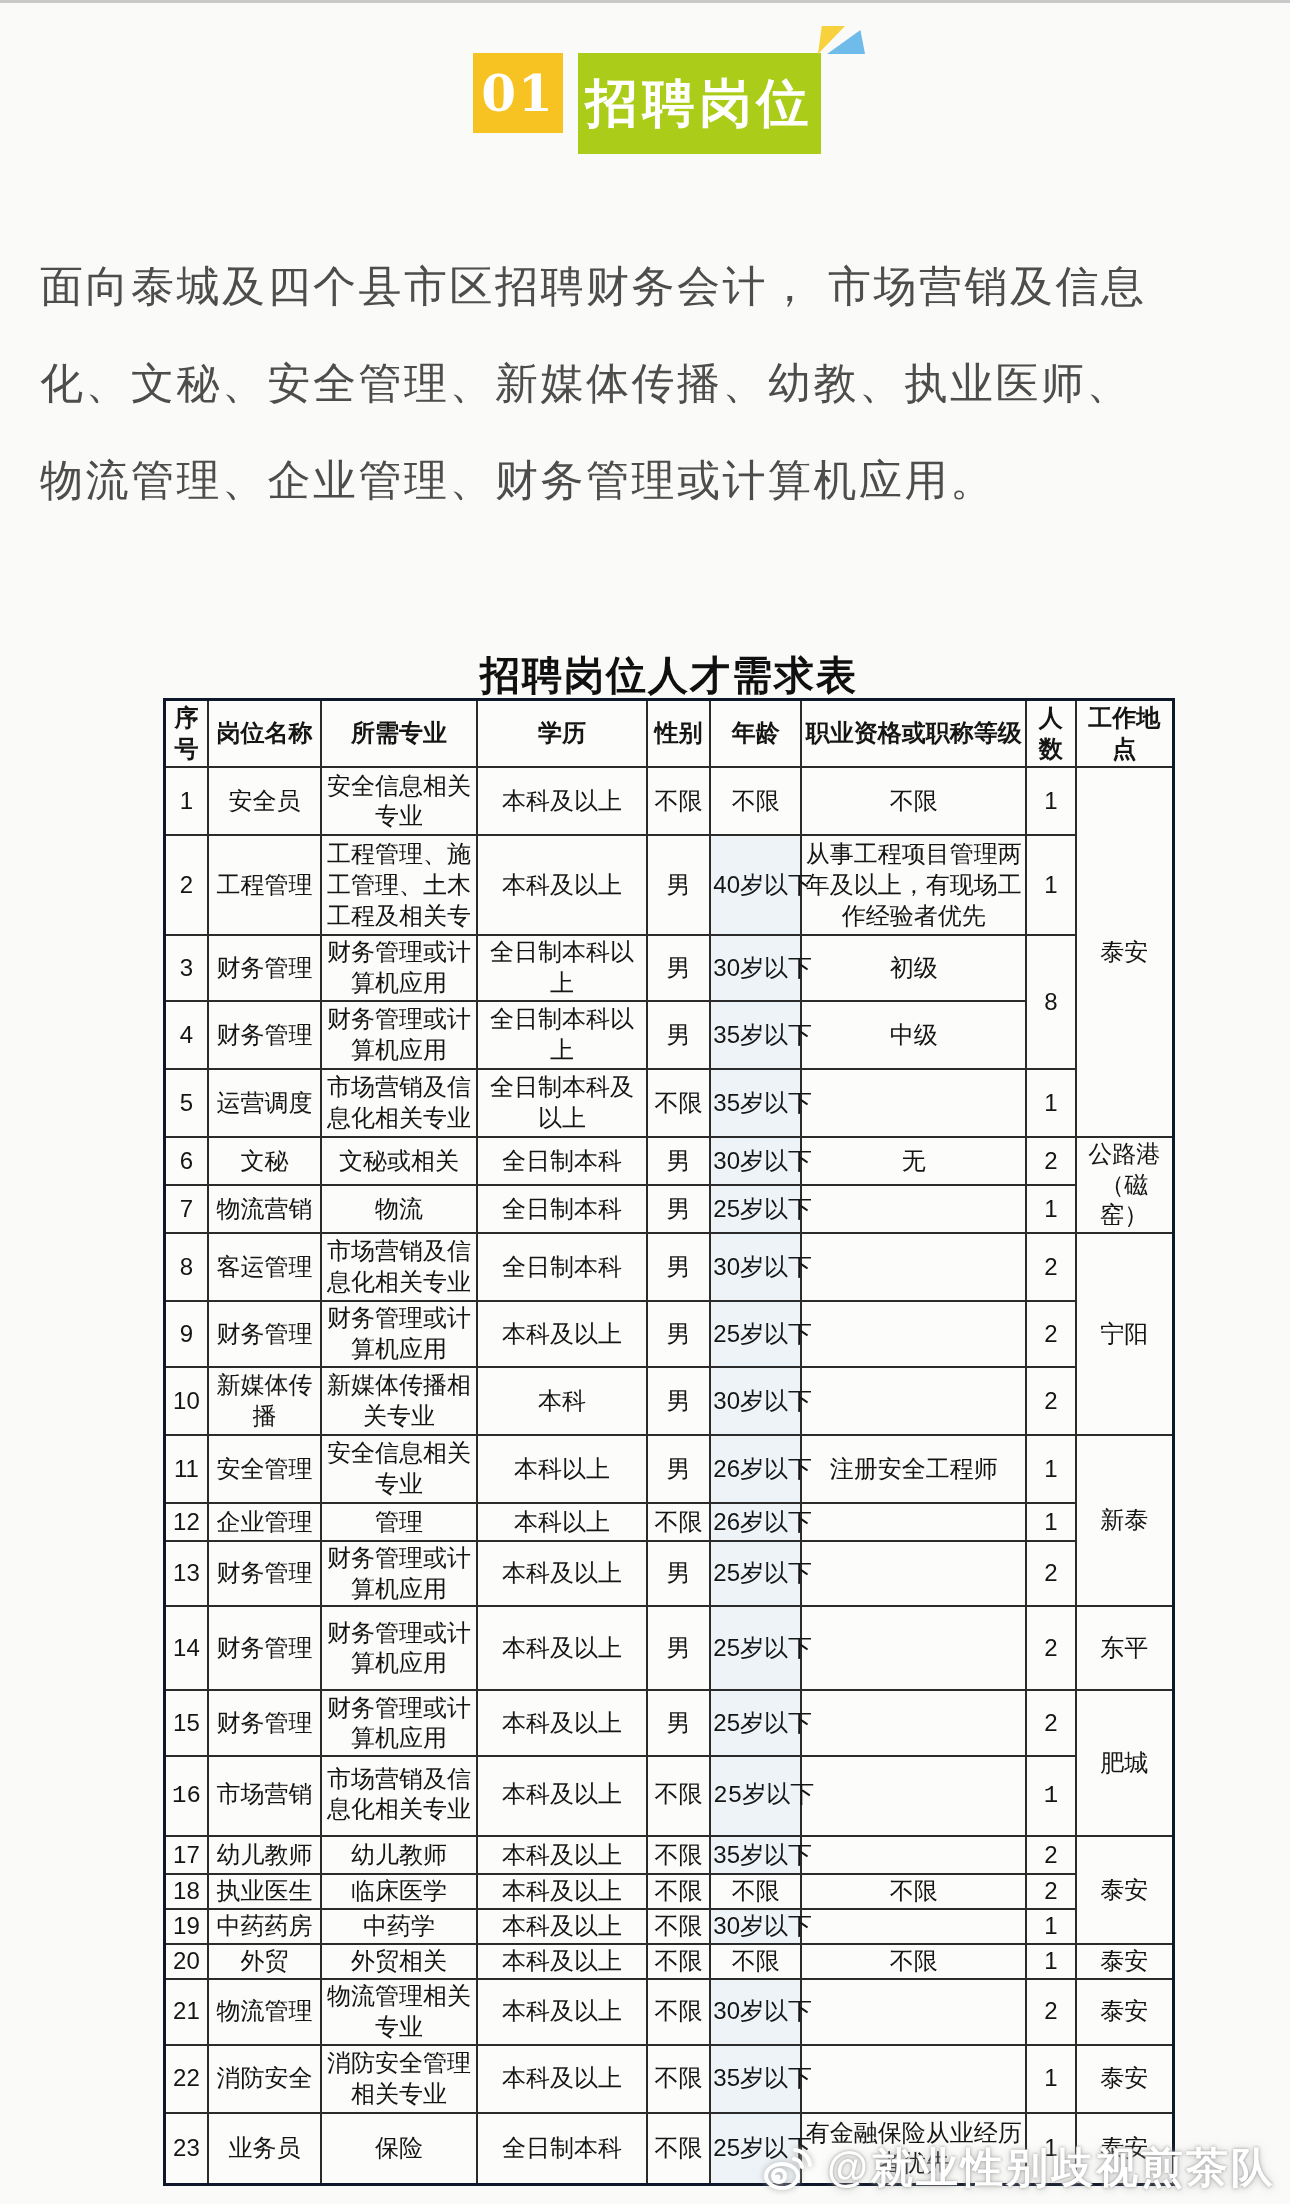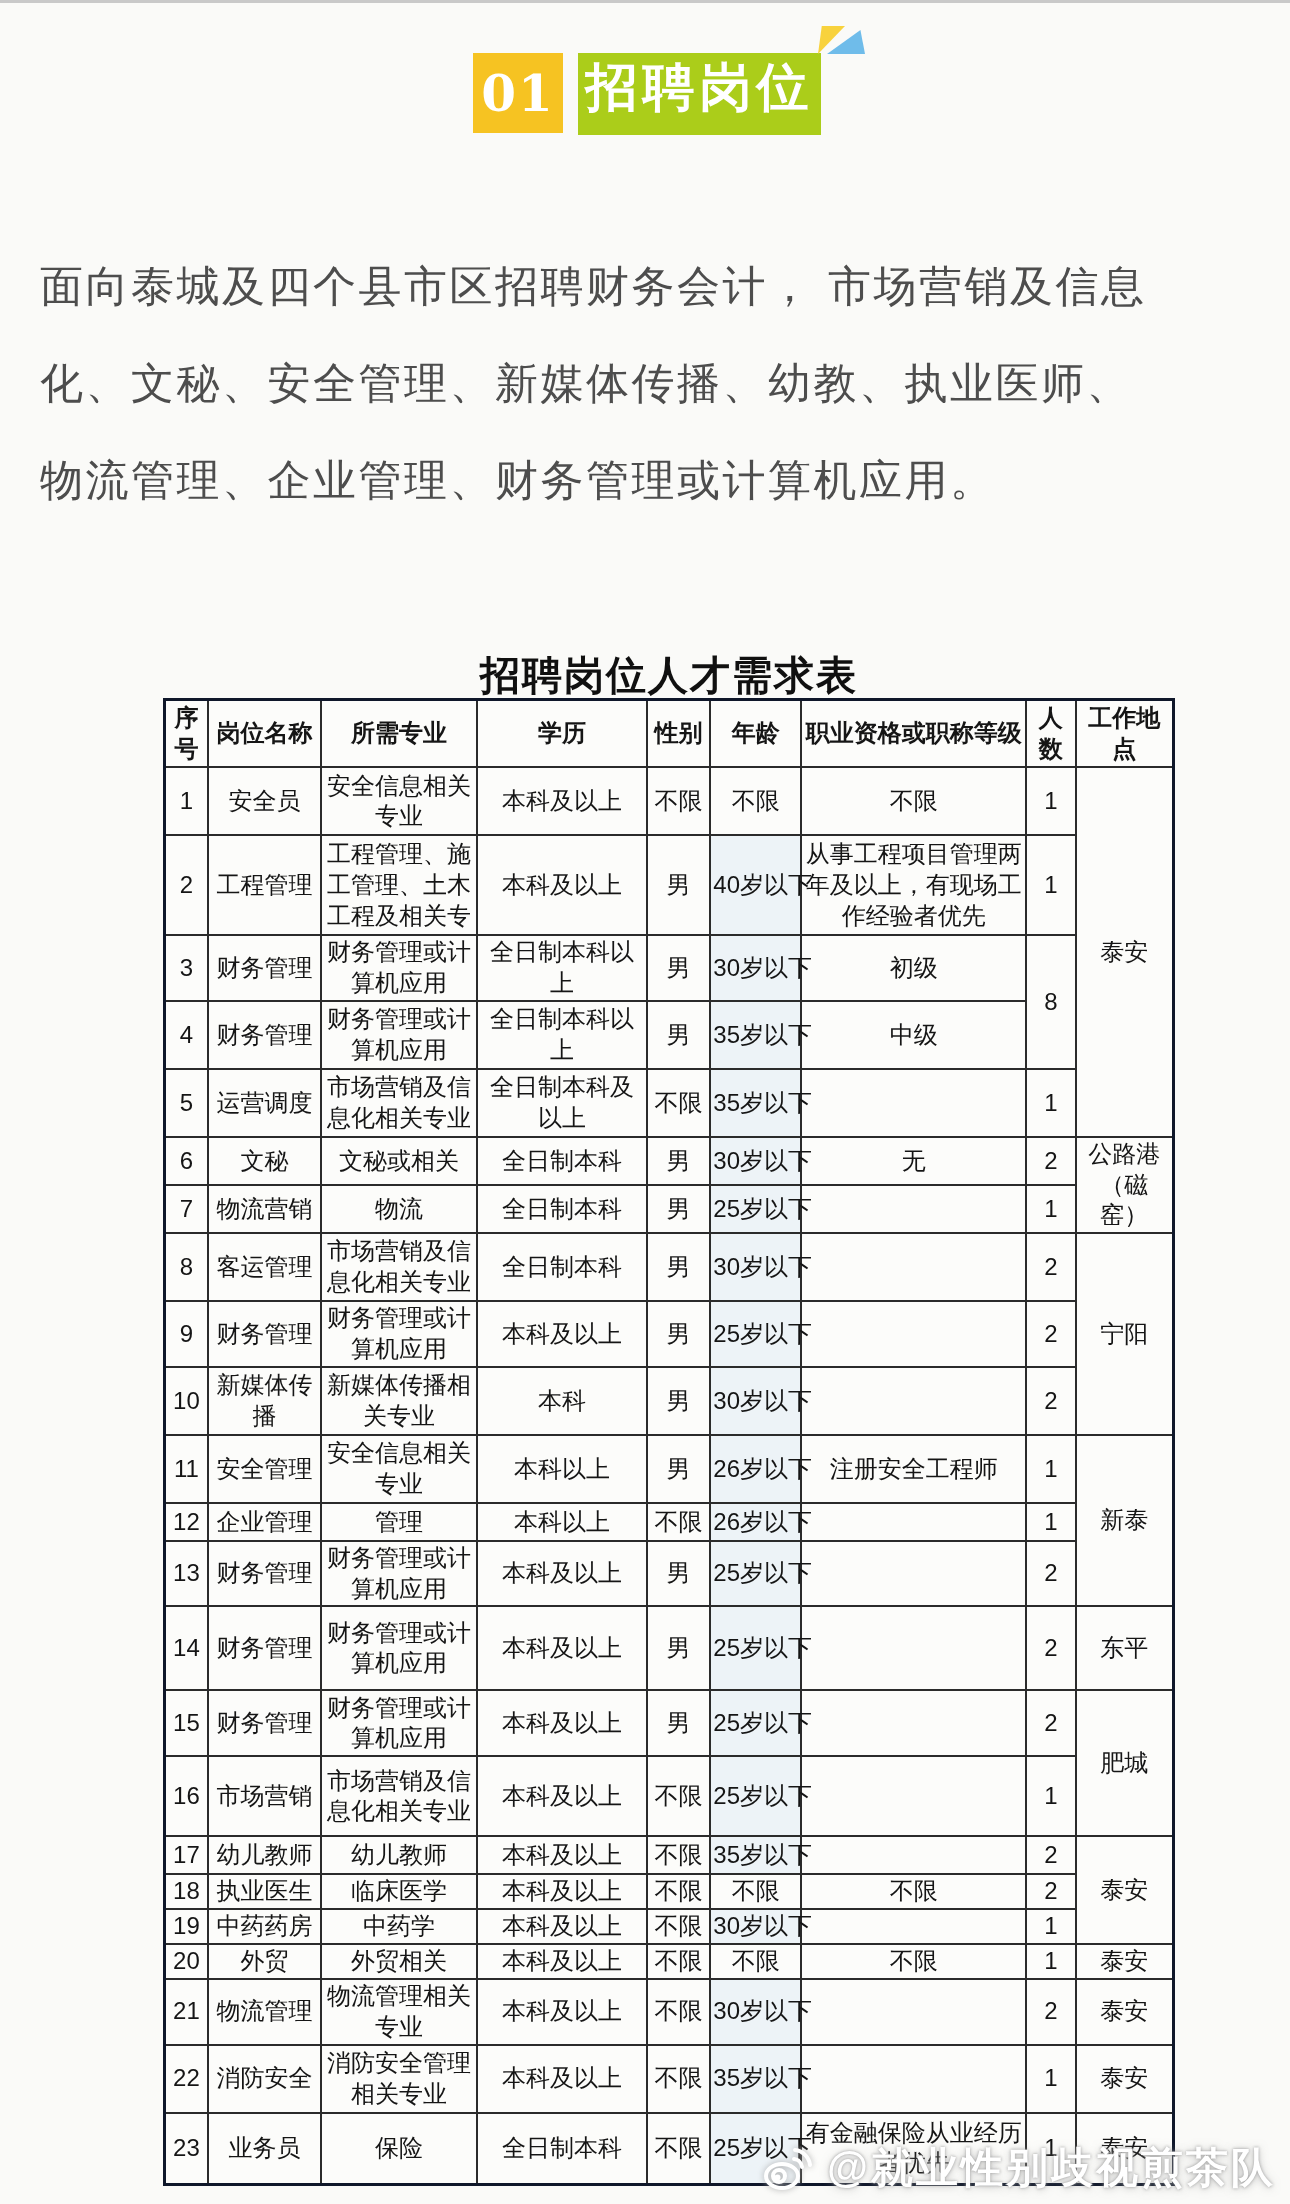--- a/index.html
+++ b/index.html
@@ -11,22 +11,22 @@
   }
   .topline{position:absolute;left:0;top:0;width:1290px;height:3px;background:#C9C9C9;}
 
   
   .badge-num{
     position:absolute;left:473px;top:53px;width:90px;height:80px;
     background:#F6C322;color:#ffffff;display:flex;align-items:center;justify-content:center;
     font-family:"DejaVu Serif", serif;font-size:50px;font-weight:700;letter-spacing:2px;
   }
   .badge-title{
-    position:absolute;left:578px;top:53px;width:243px;height:82px;
-    background:#ABCD1A;color:#ffffff;display:flex;justify-content:center;
+    position:absolute;left:578px;top:53px;width:243px;height:101px;
+    background:#ABCD1A;color:#ffffff;display:flex;align-items:center;justify-content:center;
     font-size:52px;font-weight:700;letter-spacing:5px;
   }
   .tri{position:absolute;}
   .tri-yellow{left:818px;top:26px;width:27px;height:28px;background:#F8D23D;
     clip-path:polygon(100% 0,14% 0,0 100%);}
   .tri-blue{left:827px;top:30px;width:38px;height:24px;background:#6FBCEA;
     clip-path:polygon(0 100%,88% 0,100% 100%);}
 
   
   .intro{
@@ -269,21 +269,21 @@
         <td class="c-no">15</td>
         <td class="c-post">财务管理</td>
         <td class="c-major">财务管理或计算机应用</td>
         <td class="c-degree">本科及以上</td>
         <td class="c-gender">男</td>
         <td class="c-age age-limited">25岁以下</td>
         <td class="c-qual"></td>
         <td class="c-count">2</td>
         <td class="c-loc" rowspan="2">肥城</td>
       </tr>
-      <tr style="height: 80px;">
+      <tr style="height: 80px; font-family: Liberation Mono, monospace;">
         <td class="c-no">16</td>
         <td class="c-post">市场营销</td>
         <td class="c-major">市场营销及信息化相关专业</td>
         <td class="c-degree">本科及以上</td>
         <td class="c-gender">不限</td>
         <td class="c-age age-limited">25岁以下</td>
         <td class="c-qual"></td>
         <td class="c-count">1</td>
       </tr>
       <tr style="height: 38px;">

